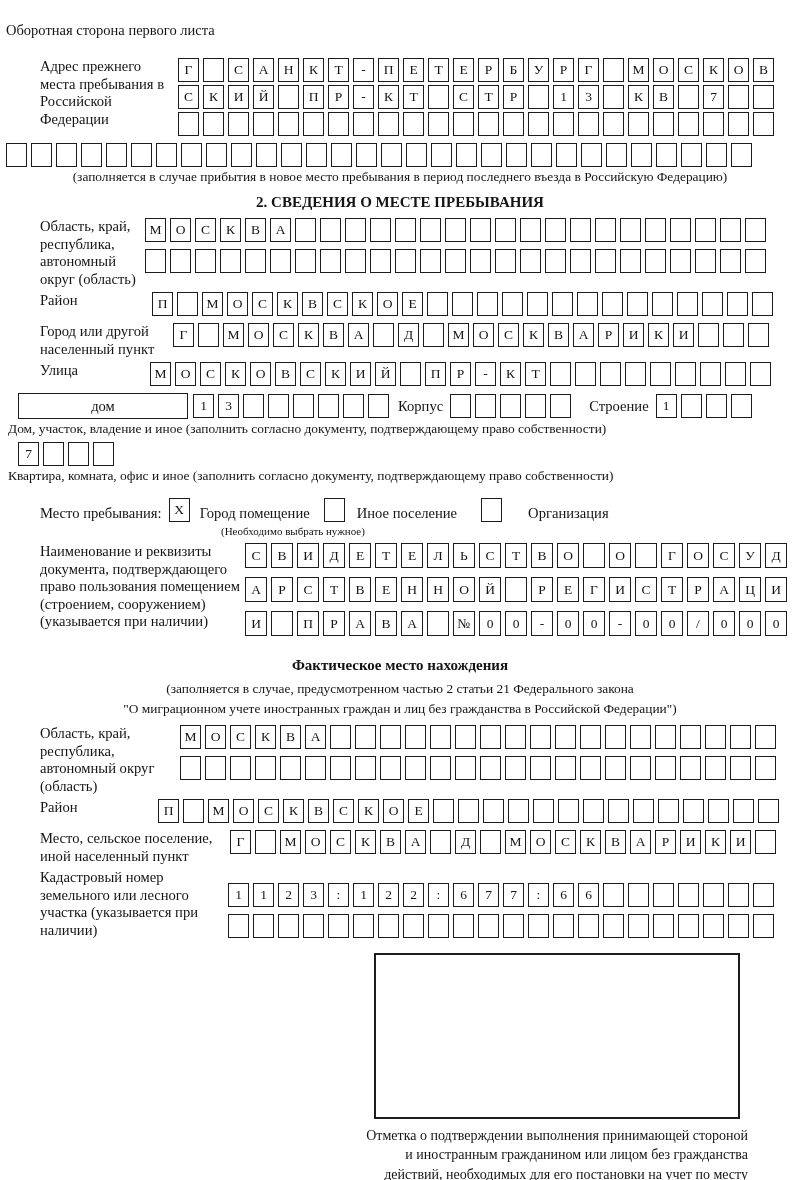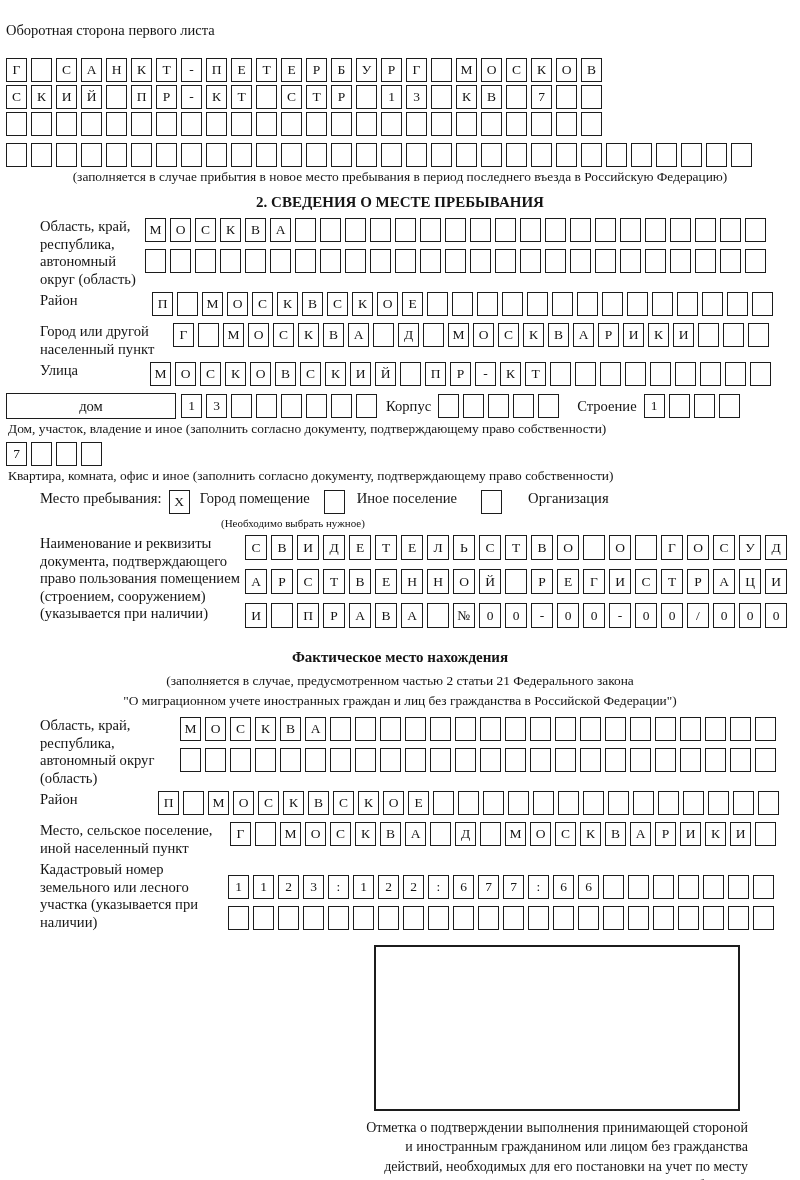--- a/index.html
+++ b/index.html
@@ -18,47 +18,48 @@
   .cell {
     display:inline-flex; align-items:center; justify-content:center;
     width:21px; height:24px; border:1.6px solid #1c1c1c; margin-right:4px;
     font-size:13.5px; flex:none; background:#fff;
   }
 
   .fullrow { display:flex; margin:1px 0 2px 0; }
   .note-center { font-size:13.4px; text-align:center; margin:2px 0 4px 0; }
   .sec-title { text-align:center; font-weight:bold; font-size:15px; margin:9px 0 7px 0; }
 
-  .house-row { display:flex; align-items:center; margin:1px 0 2px 0; }
+  .house-row { display:flex; align-items:center; margin:1px 0 2px 12px; }
   .rect { width:170px; height:26px; border:1.6px solid #1c1c1c; display:flex; align-items:center; justify-content:center; font-size:14.6px; margin-right:5px; flex:none; }
   .rect.apt { width:200px; }
   .inline-label { font-size:14.6px; margin:0 7px 0 5px; flex:none; }
   .left-note { font-size:13.4px; margin:1px 0 5px 2px; }
 
-  .stay-row { display:flex; align-items:flex-start; padding-left:34px; margin-top:6px; font-size:14.6px; }
+  .stay-row { display:flex; align-items:flex-end; padding-left:34px; margin-top:14px; font-size:14.6px; }
   .stay-row .cell { margin:0; }
   .stay-note { font-size:11px; margin:3px 0 6px 215px; }
 
   .doc .cell { width:22px; height:25px; }
   .doc .cellrow { margin-bottom:9px; }
   .doc { margin-top:6px; }
 
   .cad-rows { margin-top:14px; }
 
   .stamp-box { width:366px; height:166px; border:2px solid #1c1c1c; margin:12px 0 7px 368px; }
   .stamp-caption { width:384px; margin-left:358px; text-align:right; font-size:14px; line-height:1.38; }
 </style>
 </head>
 <body>
 
 <div class="page">
 
   <div class="top-note">Оборотная сторона первого листа</div>
 
   <div class="field" style="margin-top:19px;">
+    <div class="flabel" style="width:172px;">Адрес прежнего места пребывания в Российской Федерации</div>
     <div class="rows">
       <div class="cellrow">
           <span class="cell">Г</span>
           <span class="cell"></span>
           <span class="cell">С</span>
           <span class="cell">А</span>
           <span class="cell">Н</span>
           <span class="cell">К</span>
           <span class="cell">Т</span>
           <span class="cell">-</span>

